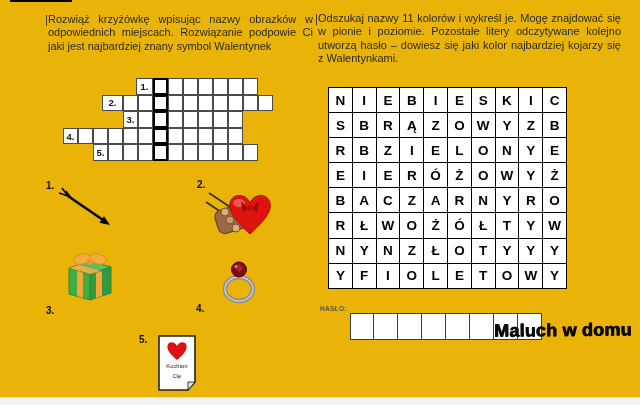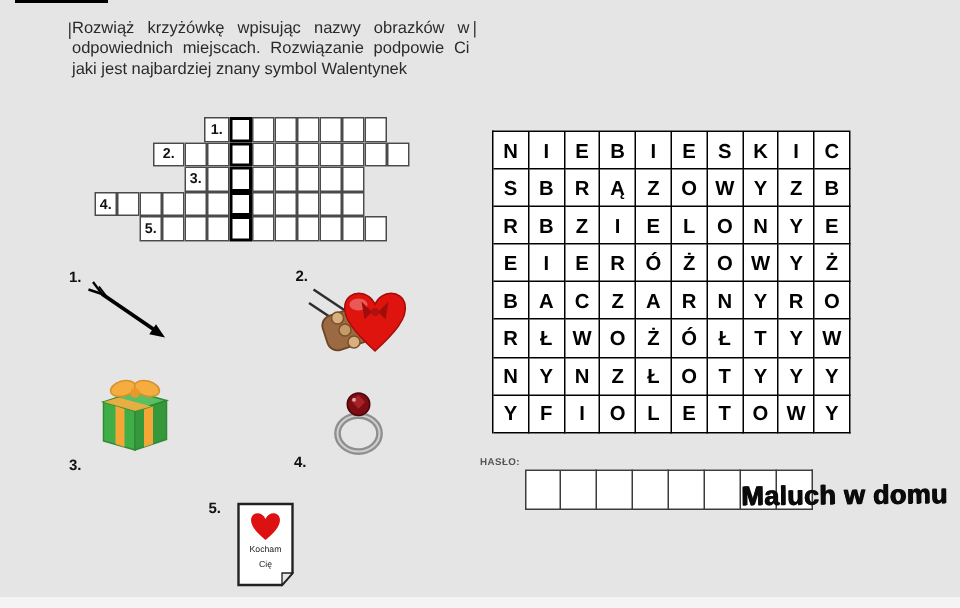--- a/index.html
+++ b/index.html
@@ -1,17 +1,17 @@
 <!DOCTYPE html>
 <html><head>
 <meta charset="utf-8">
 <style>
   html,body { margin:0; padding:0; background:#fff; }
   .page {
-    position:relative; width:640px; height:405px; background:#e5e5e5;
+    position:relative; width:640px; height:405px; background:#eab308;
     font-family:"Liberation Sans", sans-serif; overflow:hidden; color:#222;
   }
   .top-mark { position:absolute; left:10px; top:0; width:62px; height:2px; background:#000; }
   .caret { position:absolute; width:1px; height:11px; background:#444; }
   .instruction { position:absolute; text-align:justify; font-size:11px; line-height:13.4px; color:#2a2a2a; }
   #left-instruction  { left:48px; top:13px; width:265px; }
   #right-instruction { left:318px; top:12px; width:303px; }
 
   
   #crossword { position:absolute; left:0; top:0; width:640px; height:405px; pointer-events:none; }
@@ -172,20 +172,21 @@
   <span class="pic-label" style="left:139px; top:334px;">5.</span>
   <svg class="pic" style="left:157px; top:334px;" width="40" height="58" viewBox="0 0 40 58">
     <path d="M2,2 H38 V48 L31,56 H2 Z" fill="#ffffff" stroke="#222" stroke-width="1.6"></path>
     <path d="M38,48 L31,56 L31,48 Z" fill="#e6e6e6" stroke="#222" stroke-width="0.9"></path>
     <path d="M20,12 C18,7 11.5,7 10.5,11.5 C9.5,16 14,21 20,26 C26,21 30.5,16 29.5,11.5 C28.5,7 22,7 20,12 Z" fill="#dd1111"></path>
     <text x="20" y="34" text-anchor="middle" font-size="5.8" fill="#222">Kocham</text>
     <text x="20" y="44" text-anchor="middle" font-size="5.8" fill="#222">Cię</text>
   </svg>
 
   <div class="caret" style="left:316px; top:14px;"></div>
+  <div class="instruction" id="right-instruction">Odszukaj nazwy 11 kolorów i wykreśl je. Mogę znajdować się w pionie i poziomie. Pozostałe litery odczytywane kolejno utworzą hasło – dowiesz się jaki kolor najbardziej kojarzy się z Walentynkami.</div>
 
   <div id="wordsearch">
       <div class="ws-cell">N</div>
       <div class="ws-cell">I</div>
       <div class="ws-cell">E</div>
       <div class="ws-cell">B</div>
       <div class="ws-cell">I</div>
       <div class="ws-cell">E</div>
       <div class="ws-cell">S</div>
       <div class="ws-cell">K</div>

